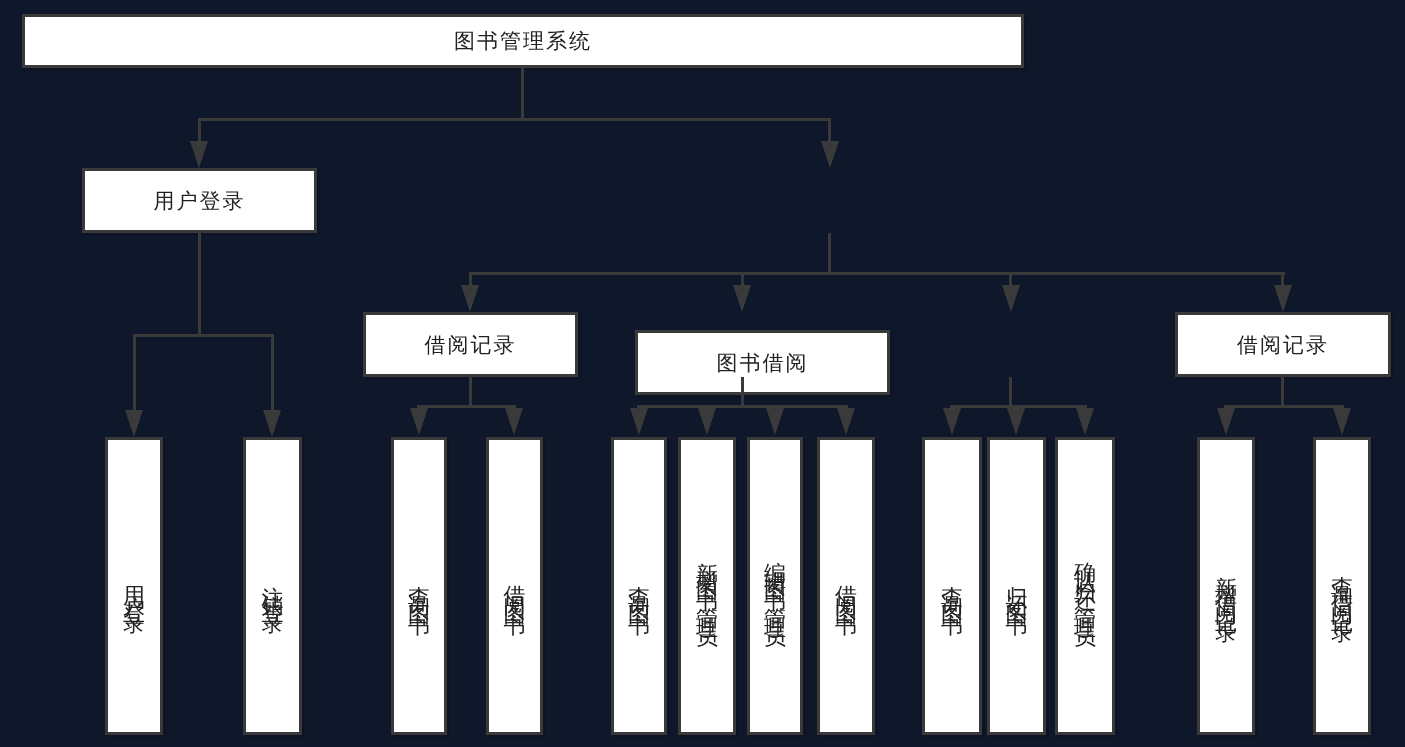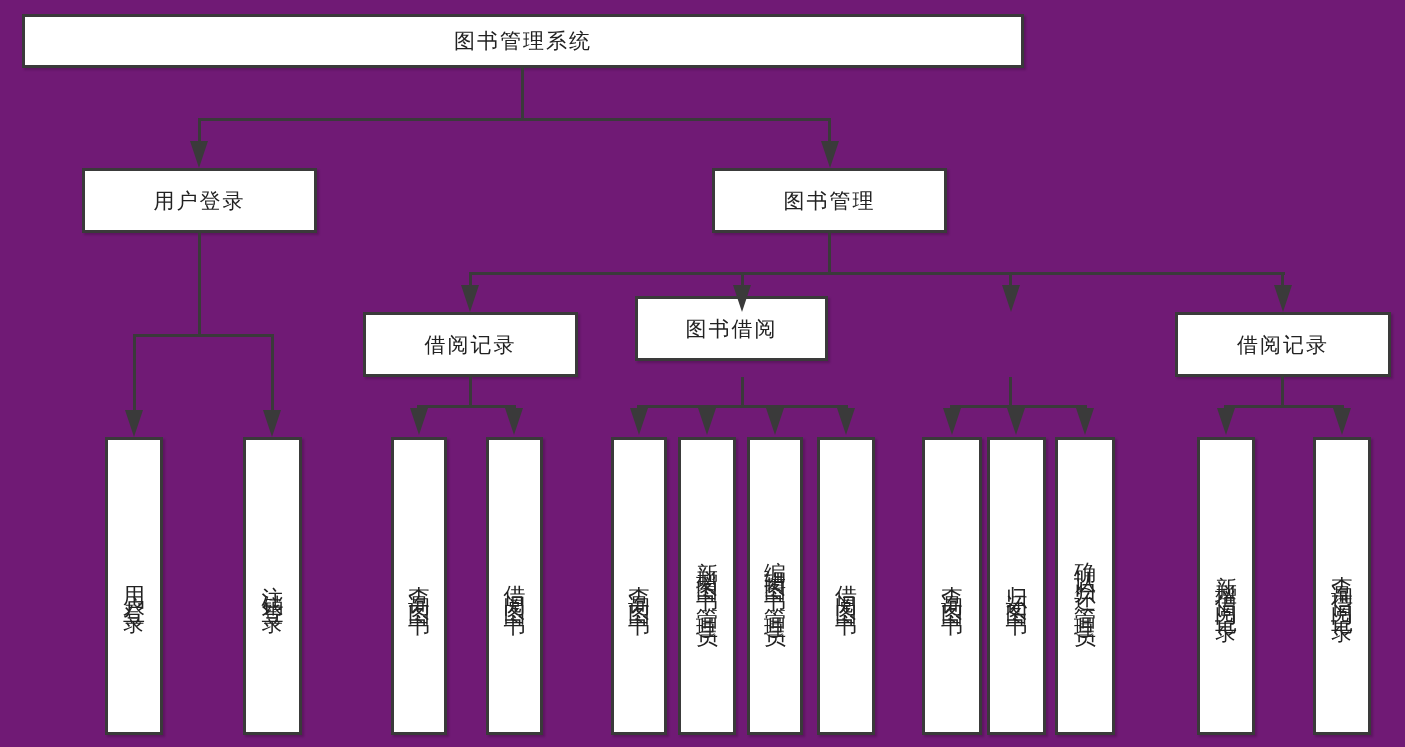--- a/index.html
+++ b/index.html
@@ -4,21 +4,21 @@
 <style>
   html, body {
     margin: 0;
     padding: 0;
     background: #ffffff;
   }
   .canvas {
     position: relative;
     width: 1405px;
     height: 747px;
-    background: #701a75;
+    background: #0f172a;
     overflow: hidden;
     font-family: "Liberation Sans", "DejaVu Sans", sans-serif;
   }
   .box {
     position: absolute;
     box-sizing: border-box;
     border: 3px solid #3a3a3a;
     background: #ffffff;
     display: flex;
     align-items: center;
@@ -70,28 +70,25 @@
 
 <div class="canvas">
 
   <div class="box hbox" style="left:22px;top:14px;width:1002px;height:54px">
     <span class="lbl">图书管理系统</span>
   </div>
 
   <div class="box hbox" style="left:82px;top:168px;width:235px;height:65px">
     <span class="lbl">用户登录</span>
   </div>
-  <div class="box hbox" style="left:712px;top:168px;width:235px;height:65px">
-    <span class="lbl">图书管理</span>
-  </div>
 
   <div class="box hbox" style="left:363px;top:312px;width:215px;height:65px">
     <span class="lbl">借阅记录</span>
   </div>
-  <div class="box hbox" style="left:635px;top:296px;width:193px;height:65px">
+  <div class="box hbox" style="left:635px;top:330px;width:255px;height:65px">
     <span class="lbl">图书借阅</span>
   </div>
   <div class="box hbox" style="left:1175px;top:312px;width:216px;height:65px">
     <span class="lbl">借阅记录</span>
   </div>
 
   <div class="box vbox" style="left:105px;width:58px">
     <span class="vlbl">用户登录</span>
   </div>
   <div class="box vbox" style="left:243px;width:59px">

